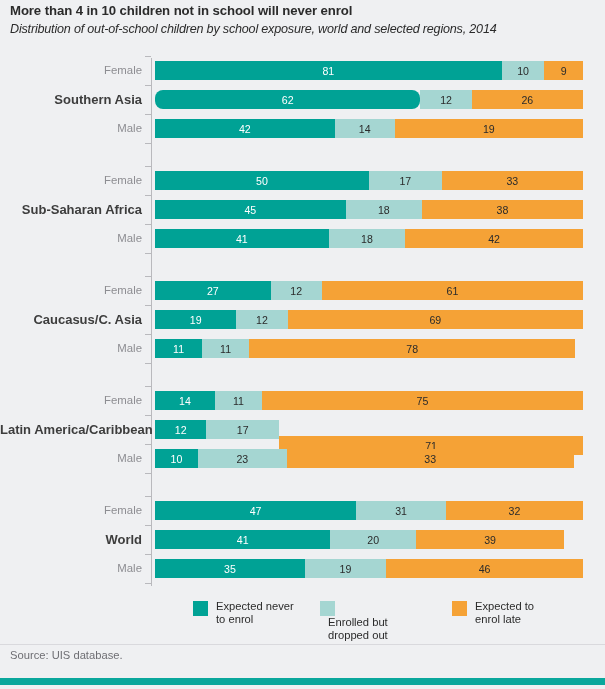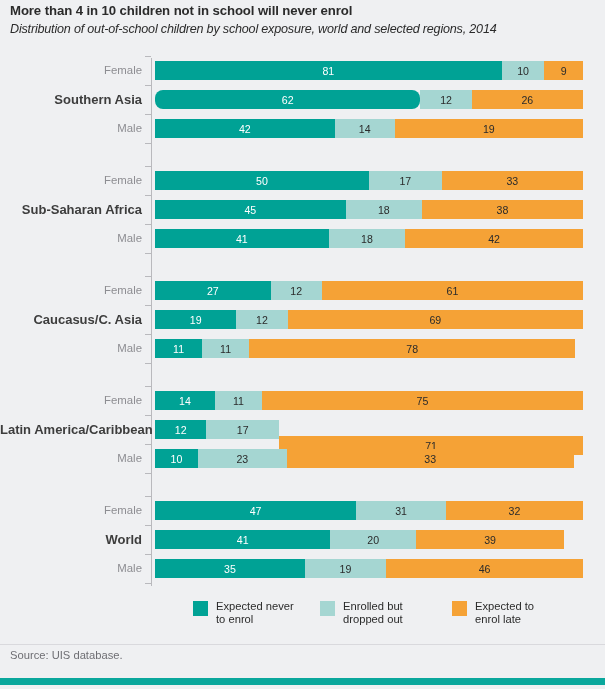--- a/index.html
+++ b/index.html
@@ -252,21 +252,21 @@
         </div>
       </div>
   </div>
 
   <div class="legend" id="legend">
       <div class="legend-item" style="left: 193px;">
         <span class="swatch sw-never"></span>
         <span class="legend-text">Expected never
 to enrol</span>
       </div>
-      <div class="legend-item" style="left: 320px;">
+      <div class="legend-item" style="left: 320px; flex-direction: column;">
         <span class="swatch sw-dropped"></span>
         <span class="legend-text">Enrolled but
 dropped out</span>
       </div>
       <div class="legend-item" style="left: 452px;">
         <span class="swatch sw-late"></span>
         <span class="legend-text">Expected to
 enrol late</span>
       </div>
     </div>

